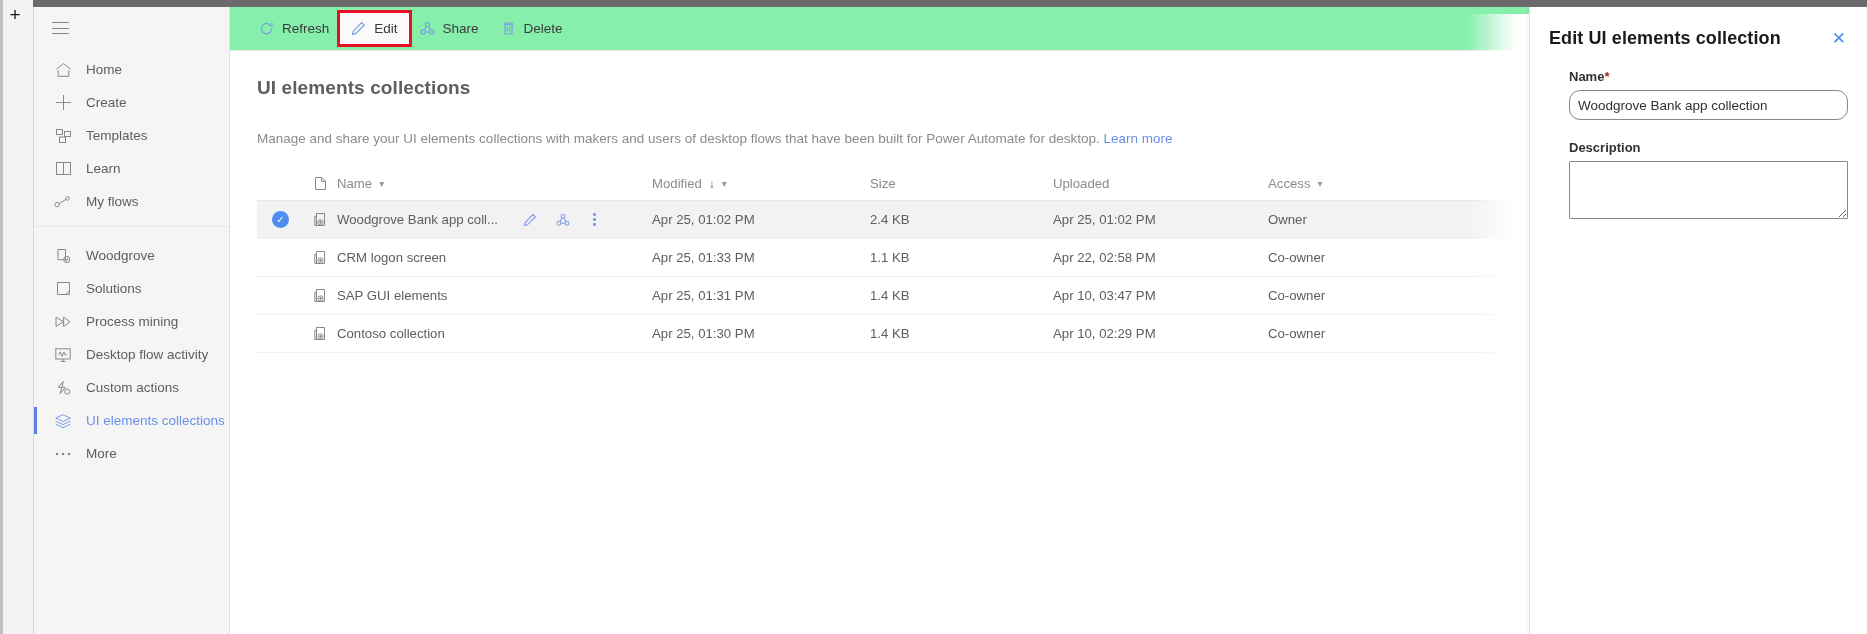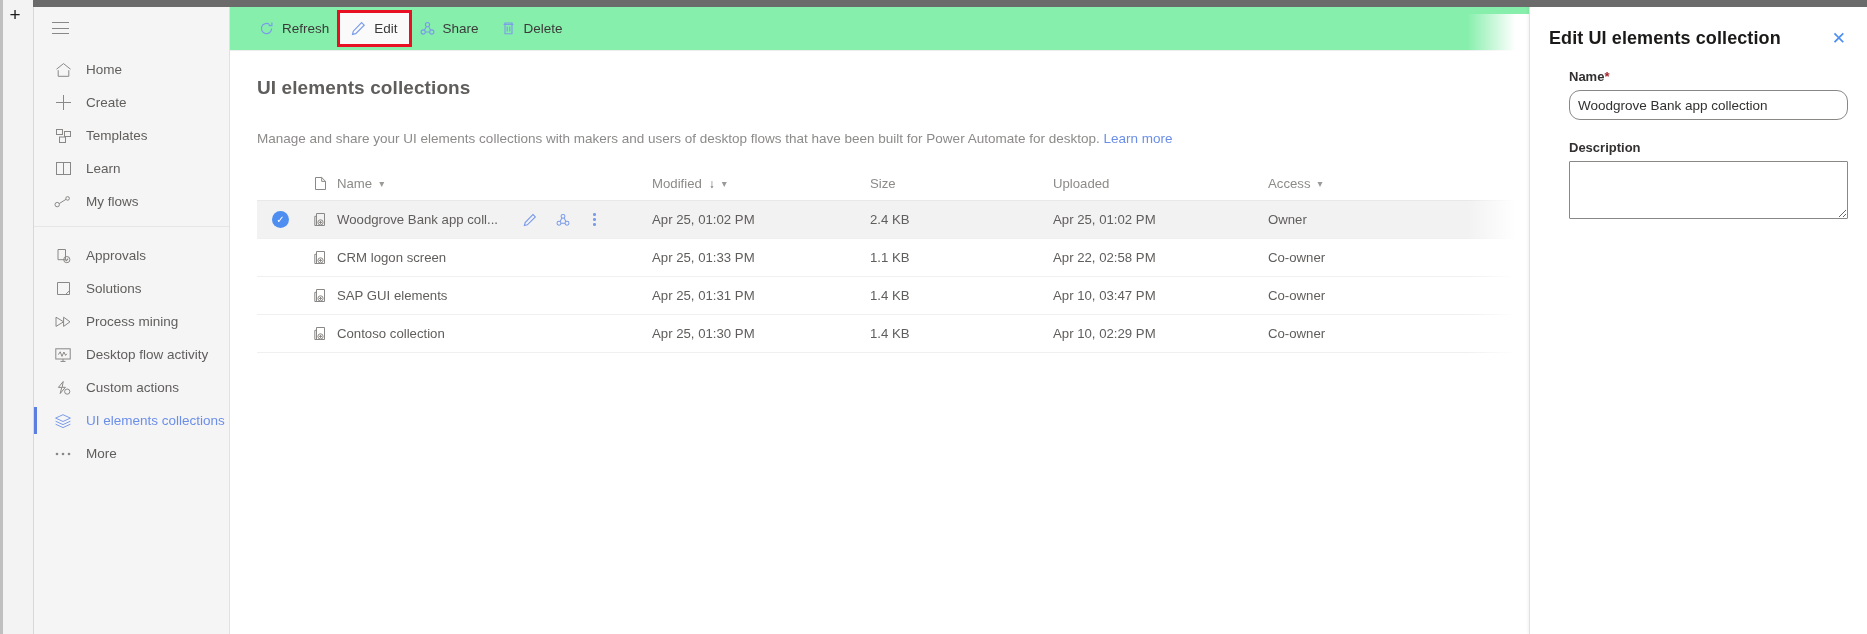--- a/index.html
+++ b/index.html
@@ -405,21 +405,21 @@
 
     <div class="nav-group">
       <div class="nav-item">
         <span class="ic">
           <svg width="17" height="16" viewBox="0 0 17 16" fill="none" stroke="currentColor" stroke-width="1">
               <path d="M3 1.5h7.5v10.2H3z"></path>
               <circle cx="11.8" cy="11.6" r="3.1"></circle>
               <path d="M10.4 11.6l1 1 1.8-2" stroke-width="1.1"></path>
             </svg>
         </span>
-        <span>Approvals</span>
+        <span>Woodgrove</span>
       </div>
       <div class="nav-item">
         <span class="ic">
           <svg width="17" height="16" viewBox="0 0 17 16" fill="none" stroke="currentColor" stroke-width="1">
               <path d="M2.5 1.5h12v12h-12z"></path>
               <path d="M10.6 13.5 14.5 9.6"></path>
             </svg>
         </span>
         <span>Solutions</span>
       </div>

